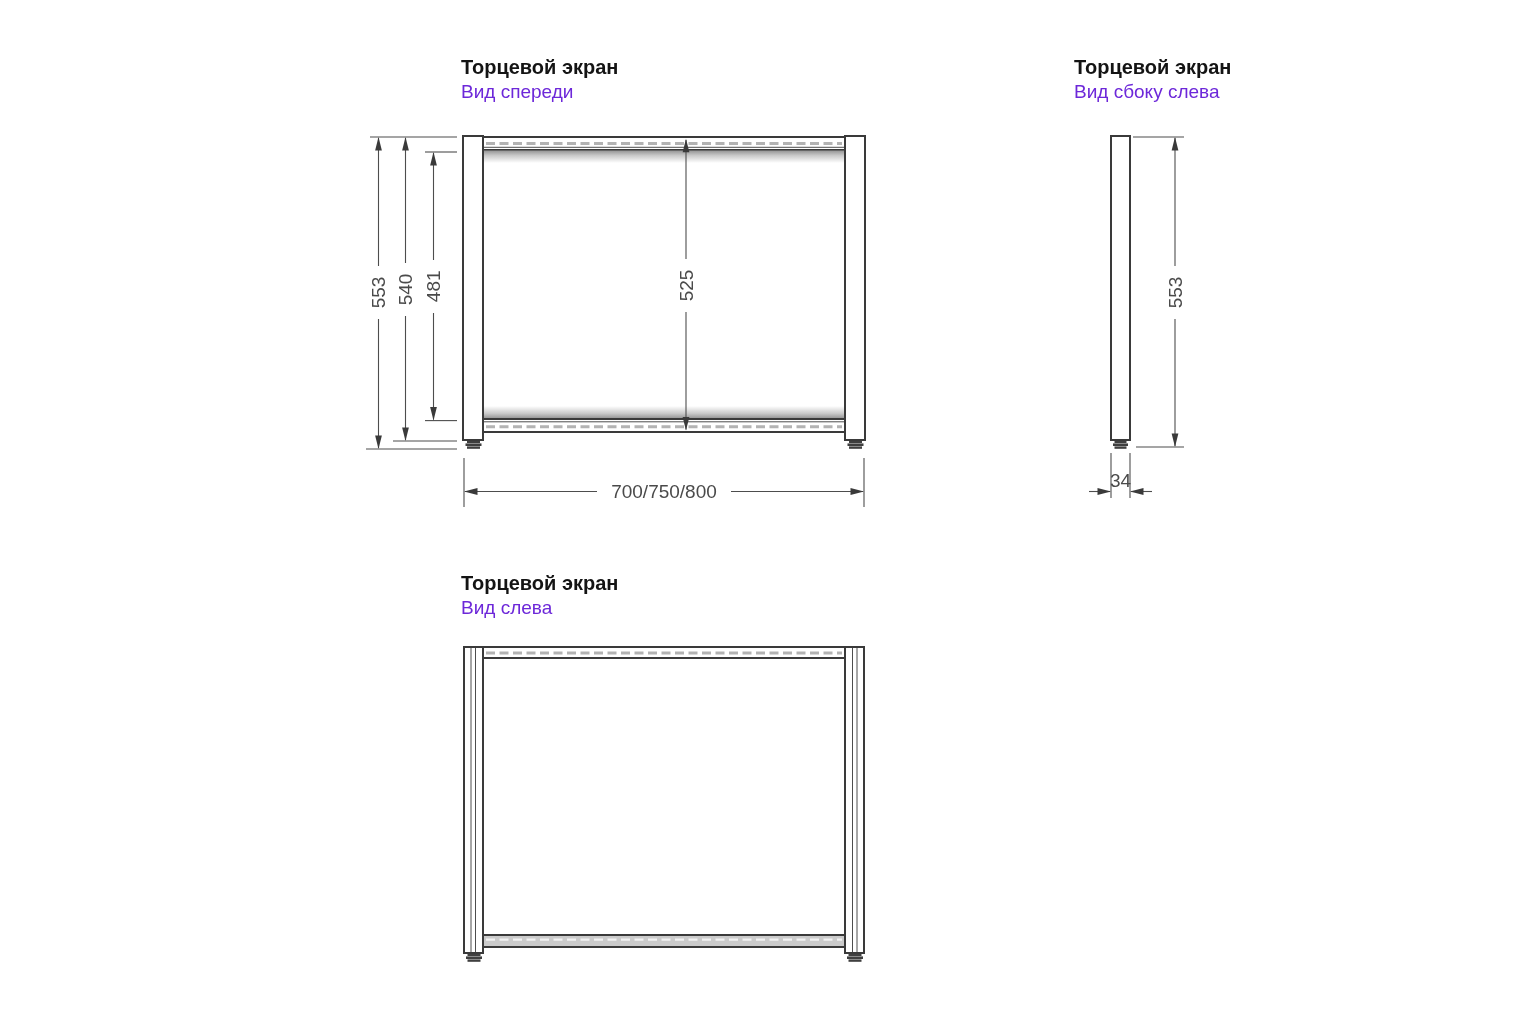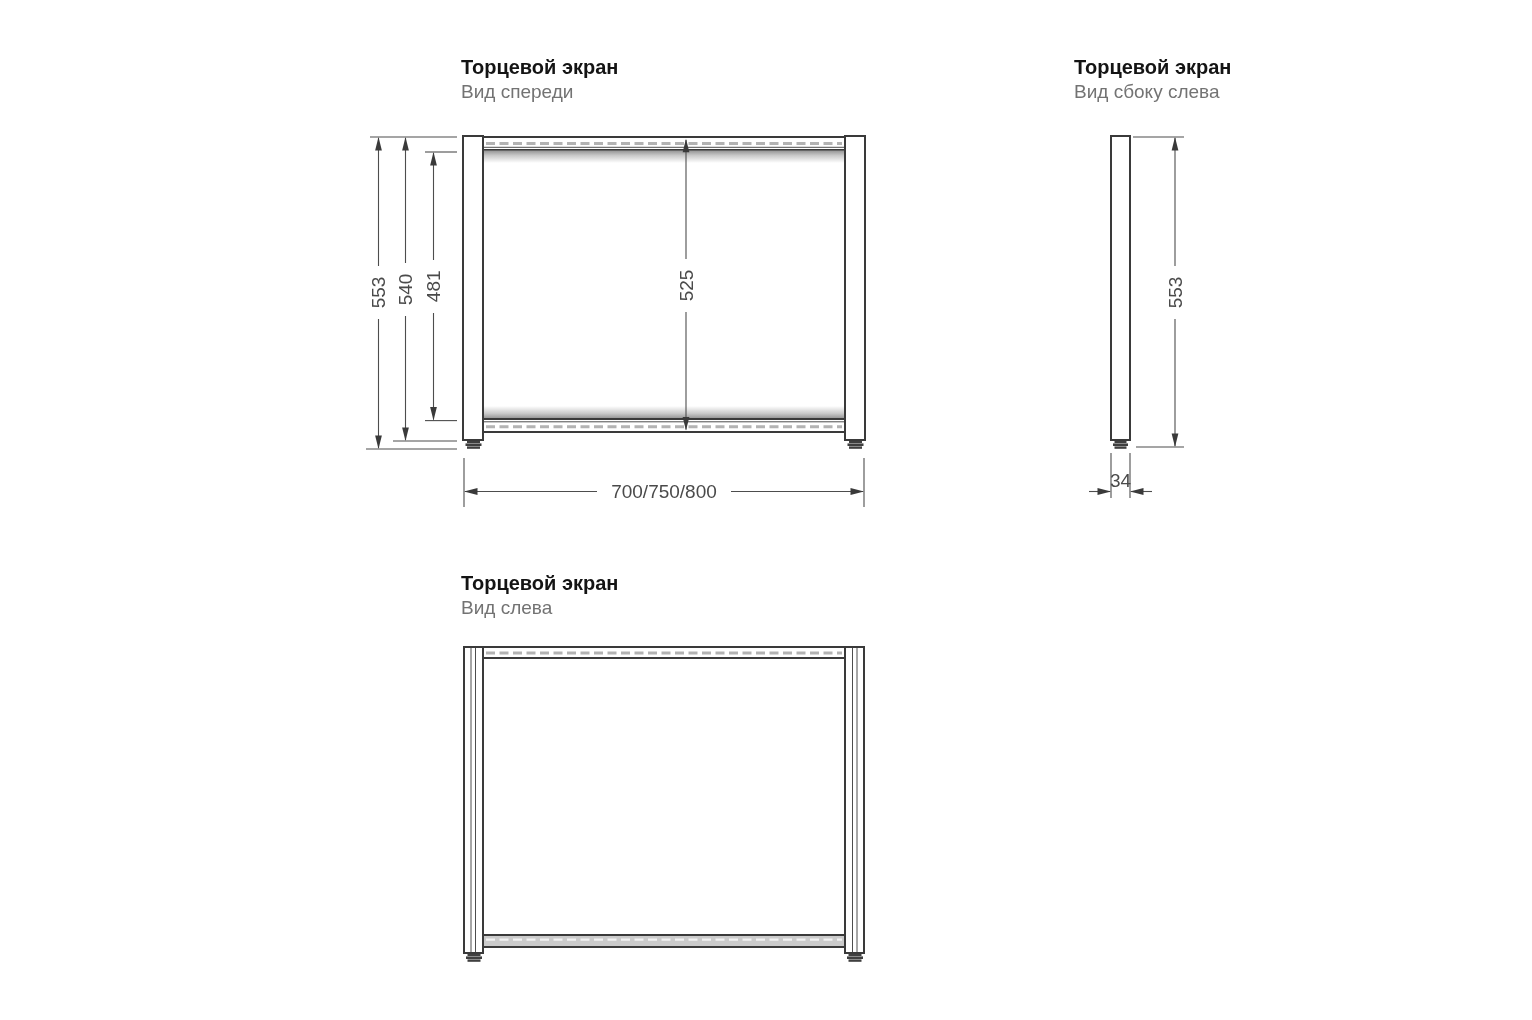--- a/index.html
+++ b/index.html
@@ -6,21 +6,21 @@
   .canvas {
     position:relative;
     width:1528px; height:1020px;
     background:#ffffff;
     overflow:hidden;
     font-family:"Liberation Sans", sans-serif;
     margin-left:33px;
   }
   .title-block { position:absolute; }
   .tb-title { font-size:20px; font-weight:bold; color:#141414; line-height:22px; }
-  .tb-sub   { font-size:19px; font-weight:normal; color:#737373; line-height:22px; margin-top:3px; }
+  .tb-sub   { font-size:19px; font-weight:normal; color:#6d28d9; line-height:22px; margin-top:3px; }
 
   svg.drawings { position:absolute; left:0; top:0; }
 
   .post  { fill:#ffffff; stroke:#3a3a3a; stroke-width:2; }
   .rail  { fill:#ffffff; stroke:#3a3a3a; stroke-width:2; }
   .railg { fill:#cbcbcb; stroke:#3a3a3a; stroke-width:2; }
   .dash  { stroke:#b3b3b3; stroke-width:3;   stroke-dasharray:9 4.5; fill:none; }
   .dashw { stroke:#f2f2f2; stroke-width:2.2; stroke-dasharray:9 4.5; fill:none; }
   .thin  { stroke:#3a3a3a; stroke-width:0.9; fill:none; }
   .dim   { stroke:#4d4d4d; stroke-width:1.1; fill:none; }

